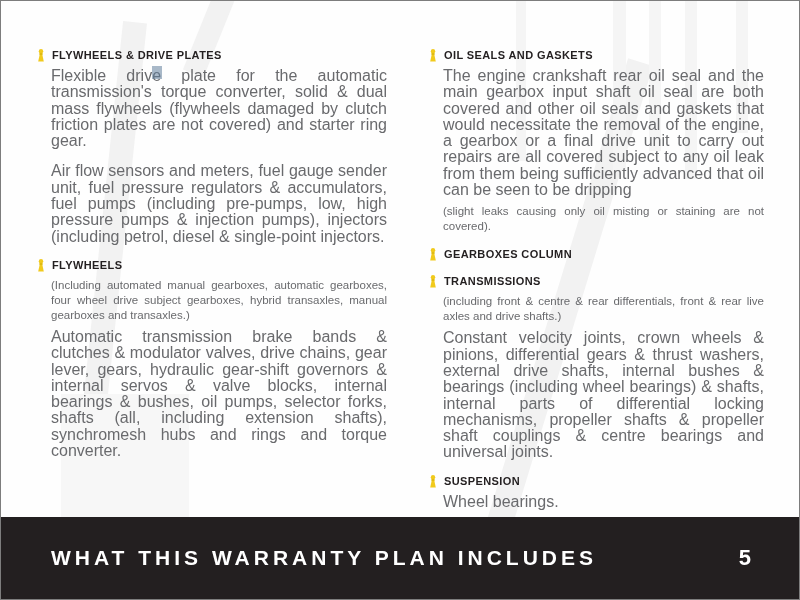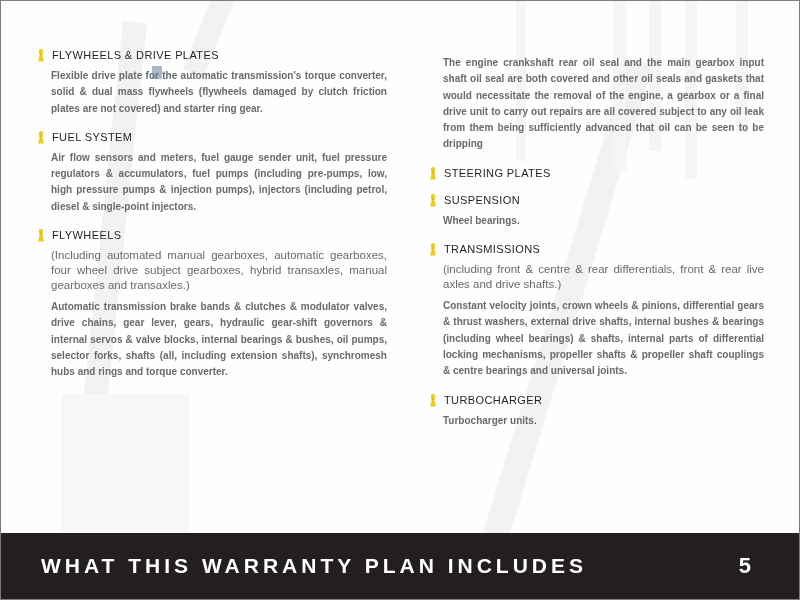--- a/index.html
+++ b/index.html
@@ -23,39 +23,39 @@
     position:absolute;left:35px;top:48px;right:35px;bottom:72px;
     display:flex;gap:41px;z-index:1;
   }
   .col{position:relative;}
   .col-left{width:352px;}
   .col-right{width:337px;}
   .section{margin-bottom:14px;}
   .sec-head{display:flex;align-items:flex-start;gap:6px;}
   .sec-head svg{flex:0 0 auto;margin-top:0;}
   .sec-head h3{
-    margin:0;font-size:11px;line-height:13px;font-weight:normal;
+    margin:0;font-size:11px;line-height:13px;font-weight:bold;
     letter-spacing:0.4px;color:#231f20;
   }
   .sec-body{margin-left:15px;}
   .sec-body p{
     margin:6px 0 0 0;color:#696a6d;text-align:justify;
   }
-  .sec-body p.normal{font-size:10px;line-height:16.3px;font-weight:bold;}
+  .sec-body p.normal{font-size:16px;line-height:16.3px;}
   .sec-body p.small{font-size:11.5px;line-height:15px;}
   .char-artifact{
     position:absolute;left:151px;top:65px;width:10px;height:13px;
     background:rgba(96,125,155,0.55);z-index:2;
   }
   
   .footer{
-    position:absolute;left:0;right:0;bottom:0;height:66px;
+    position:absolute;left:0;right:0;bottom:0;height:82px;
     background:#231f20;z-index:3;
     display:flex;align-items:center;justify-content:space-between;
-    padding:0 48px 0 40px;box-sizing:border-box;
+    padding:0 48px 0 50px;box-sizing:border-box;
   }
   .footer .title{
     color:#ffffff;font-size:21px;font-weight:bold;letter-spacing:4px;
   }
   .footer .pagenum{
     color:#ffffff;font-size:22px;font-weight:bold;
   }
 </style>
 </head>
 <body>
@@ -83,28 +83,20 @@
     <rect x="3.4" y="3.9" width="3.2" height="2.2" fill="#e0bb10"></rect>
     <path d="M2.2 12.6 L3.6 5.9 L6.4 5.9 L7.8 12.6 Z" fill="#f1ca1c"></path>
   </svg>
             <h3>FLYWHEELS &amp; DRIVE PLATES</h3>
           </div>
           <div class="sec-body">
             <p class="normal">Flexible drive plate for the automatic transmission's torque converter, solid &amp; dual mass flywheels (flywheels damaged by clutch friction plates are not covered) and starter ring gear.</p>
           </div>
         </section>
         <section class="section">
-          <div class="sec-head">
-            <svg width="10" height="13" viewBox="0 0 10 13" aria-hidden="true">
-    <circle cx="5" cy="2.2" r="2.2" fill="#f1ca1c"></circle>
-    <rect x="3.4" y="3.9" width="3.2" height="2.2" fill="#e0bb10"></rect>
-    <path d="M2.2 12.6 L3.6 5.9 L6.4 5.9 L7.8 12.6 Z" fill="#f1ca1c"></path>
-  </svg>
-            <h3>FUEL SYSTEM</h3>
-          </div>
           <div class="sec-body">
             <p class="normal">Air flow sensors and meters, fuel gauge sender unit, fuel pressure regulators &amp; accumulators, fuel pumps (including pre-pumps, low, high pressure pumps &amp; injection pumps), injectors (including petrol, diesel &amp; single-point injectors.</p>
           </div>
         </section>
         <section class="section">
           <div class="sec-head">
             <svg width="10" height="13" viewBox="0 0 10 13" aria-hidden="true">
     <circle cx="5" cy="2.2" r="2.2" fill="#f1ca1c"></circle>
     <rect x="3.4" y="3.9" width="3.2" height="2.2" fill="#e0bb10"></rect>
     <path d="M2.2 12.6 L3.6 5.9 L6.4 5.9 L7.8 12.6 Z" fill="#f1ca1c"></path>
@@ -114,59 +106,68 @@
           <div class="sec-body">
             <p class="small">(Including automated manual gearboxes, automatic gearboxes, four wheel drive subject gearboxes, hybrid transaxles, manual gearboxes and transaxles.)</p>
             <p class="normal">Automatic transmission brake bands &amp; clutches &amp; modulator valves, drive chains, gear lever, gears, hydraulic gear-shift governors &amp; internal servos &amp; valve blocks, internal bearings &amp; bushes, oil pumps, selector forks, shafts (all, including extension shafts), synchromesh hubs and rings and torque converter.</p>
           </div>
         </section>
         <section class="section">
         </section>
       </div>
     <div class="col col-right">
         <section class="section">
+          <div class="sec-head">
+            <svg width="10" height="13" viewBox="0 0 10 13" aria-hidden="true">
+    <circle cx="5" cy="2.2" r="2.2" fill="#f1ca1c"></circle>
+    <rect x="3.4" y="3.9" width="3.2" height="2.2" fill="#e0bb10"></rect>
+    <path d="M2.2 12.6 L3.6 5.9 L6.4 5.9 L7.8 12.6 Z" fill="#f1ca1c"></path>
+  </svg>
+            <h3>OIL SEALS AND GASKETS</h3>
+          </div>
           <div class="sec-body">
             <p class="normal">The engine crankshaft rear oil seal and the main gearbox input shaft oil seal are both covered and other oil seals and gaskets that would necessitate the removal of the engine, a gearbox or a final drive unit to carry out repairs are all covered subject to any oil leak from them being sufficiently advanced that oil can be seen to be dripping</p>
+            <p class="small">(slight leaks causing only oil misting or staining are not covered).</p>
           </div>
         </section>
         <section class="section">
           <div class="sec-head">
             <svg width="10" height="13" viewBox="0 0 10 13" aria-hidden="true">
     <circle cx="5" cy="2.2" r="2.2" fill="#f1ca1c"></circle>
     <rect x="3.4" y="3.9" width="3.2" height="2.2" fill="#e0bb10"></rect>
     <path d="M2.2 12.6 L3.6 5.9 L6.4 5.9 L7.8 12.6 Z" fill="#f1ca1c"></path>
   </svg>
-            <h3>STEERING PLATES</h3>
-          </div>
-        </section>
-        <section class="section">
-          <div class="sec-head">
-            <svg width="10" height="13" viewBox="0 0 10 13" aria-hidden="true">
-    <circle cx="5" cy="2.2" r="2.2" fill="#f1ca1c"></circle>
-    <rect x="3.4" y="3.9" width="3.2" height="2.2" fill="#e0bb10"></rect>
-    <path d="M2.2 12.6 L3.6 5.9 L6.4 5.9 L7.8 12.6 Z" fill="#f1ca1c"></path>
-  </svg>
-            <h3>SUSPENSION</h3>
-          </div>
-          <div class="sec-body">
-            <p class="normal">Wheel bearings.</p>
+            <h3>GEARBOXES COLUMN</h3>
           </div>
         </section>
         <section class="section">
           <div class="sec-head">
             <svg width="10" height="13" viewBox="0 0 10 13" aria-hidden="true">
     <circle cx="5" cy="2.2" r="2.2" fill="#f1ca1c"></circle>
     <rect x="3.4" y="3.9" width="3.2" height="2.2" fill="#e0bb10"></rect>
     <path d="M2.2 12.6 L3.6 5.9 L6.4 5.9 L7.8 12.6 Z" fill="#f1ca1c"></path>
   </svg>
             <h3>TRANSMISSIONS</h3>
           </div>
           <div class="sec-body">
             <p class="small">(including front &amp; centre &amp; rear differentials, front &amp; rear live axles and drive shafts.)</p>
             <p class="normal">Constant velocity joints, crown wheels &amp; pinions, differential gears &amp; thrust washers, external drive shafts, internal bushes &amp; bearings (including wheel bearings) &amp; shafts, internal parts of differential locking mechanisms, propeller shafts &amp; propeller shaft couplings &amp; centre bearings and universal joints.</p>
+          </div>
+        </section>
+        <section class="section">
+          <div class="sec-head">
+            <svg width="10" height="13" viewBox="0 0 10 13" aria-hidden="true">
+    <circle cx="5" cy="2.2" r="2.2" fill="#f1ca1c"></circle>
+    <rect x="3.4" y="3.9" width="3.2" height="2.2" fill="#e0bb10"></rect>
+    <path d="M2.2 12.6 L3.6 5.9 L6.4 5.9 L7.8 12.6 Z" fill="#f1ca1c"></path>
+  </svg>
+            <h3>SUSPENSION</h3>
+          </div>
+          <div class="sec-body">
+            <p class="normal">Wheel bearings.</p>
           </div>
         </section>
         <section class="section">
           <div class="sec-head">
             <svg width="10" height="13" viewBox="0 0 10 13" aria-hidden="true">
     <circle cx="5" cy="2.2" r="2.2" fill="#f1ca1c"></circle>
     <rect x="3.4" y="3.9" width="3.2" height="2.2" fill="#e0bb10"></rect>
     <path d="M2.2 12.6 L3.6 5.9 L6.4 5.9 L7.8 12.6 Z" fill="#f1ca1c"></path>
   </svg>
             <h3>TURBOCHARGER</h3>

